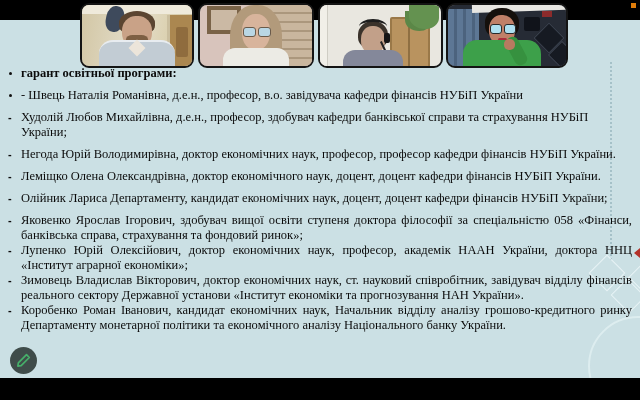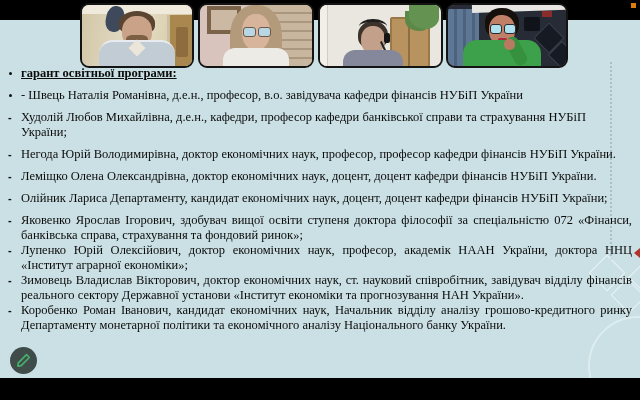--- a/index.html
+++ b/index.html
@@ -19,21 +19,21 @@
     position:absolute;left:7px;top:46px;width:625px;
     font-size:12.5px;line-height:15px;color:#0b0b0b;
   }
   .row{position:relative;padding-left:14px;margin:0;}
   .row.gap{margin-bottom:7px;}
   .row.just p{text-align:justify;}
   .row p{margin:0;}
   .mk{position:absolute;left:0;top:0;}
   .mdot{width:3px;height:3px;background:#111;border-radius:50%;top:6px;left:2px;}
   .mdash{font-family:"Liberation Sans",sans-serif;font-weight:bold;font-size:11px;left:1px;top:0;}
-  b{font-weight:bold;text-decoration:underline;}
+  b{font-weight:bold;}
 
   
   .deco-dotline{position:absolute;left:610px;top:42px;height:198px;width:0;
     border-left:2px dotted rgba(120,156,166,.45);}
   .deco-diamond{position:absolute;width:24px;height:24px;transform:rotate(45deg);
     border:1.5px solid rgba(236,246,248,.85);background:transparent;}
   .d1{left:594px;top:240px;}
   .d2{left:616px;top:262px;}
   .d3{left:632px;top:246px;}
   .deco-circle{position:absolute;left:588px;top:296px;width:96px;height:96px;border-radius:50%;
@@ -151,37 +151,37 @@
         <div class="row gap">
           <span class="mk mdot"></span>
           <p><b>гарант освітньої програми:</b></p>
         </div>
         <div class="row gap">
           <span class="mk mdot"></span>
           <p>- Швець Наталія Романівна, д.е.н., професор, в.о. завідувача кафедри фінансів НУБіП України</p>
         </div>
         <div class="row gap">
           <span class="mk mdash">-</span>
-          <p>Худолій Любов Михайлівна, д.е.н., кафедри, професор кафедри банківської справи та страхування НУБіП України;</p>
+          <p>Худолій Любов Михайлівна, д.е.н., професор, здобувач кафедри банківської справи та страхування НУБіП України;</p>
         </div>
         <div class="row gap">
           <span class="mk mdash">-</span>
           <p>Негода Юрій Володимирівна, доктор економічних наук, професор, професор кафедри фінансів НУБіП України.</p>
         </div>
         <div class="row gap">
           <span class="mk mdash">-</span>
-          <p>Леміщко Олена Олександрівна, доктор економічних наук, доцент, доцент кафедри фінансів НУБіП України.</p>
+          <p>Леміщко Олена Олександрівна, доктор економічного наук, доцент, доцент кафедри фінансів НУБіП України.</p>
         </div>
         <div class="row gap">
           <span class="mk mdash">-</span>
           <p>Олійник Лариса Департаменту, кандидат економічних наук, доцент, доцент кафедри  фінансів НУБіП України;</p>
         </div>
         <div class="row just">
           <span class="mk mdash">-</span>
-          <p>Яковенко Ярослав Ігорович, здобувач вищої освіти ступеня доктора філософії за спеціальністю 072 «Фінанси, банківська справа, страхування та фондовий ринок»;</p>
+          <p>Яковенко Ярослав Ігорович, здобувач вищої освіти ступеня доктора філософії за спеціальністю 058 «Фінанси, банківська справа, страхування та фондовий ринок»;</p>
         </div>
         <div class="row just">
           <span class="mk mdash">-</span>
           <p>Лупенко Юрій Олексійович, доктор економічних наук, професор, академік НААН України, доктора ННЦ «Інститут аграрної економіки»;</p>
         </div>
         <div class="row just">
           <span class="mk mdash">-</span>
           <p>Зимовець Владислав Вікторович, доктор економічних наук, ст. науковий співробітник, завідувач відділу фінансів реального сектору Державної установи «Інститут економіки та прогнозування НАН України».</p>
         </div>
         <div class="row just">

